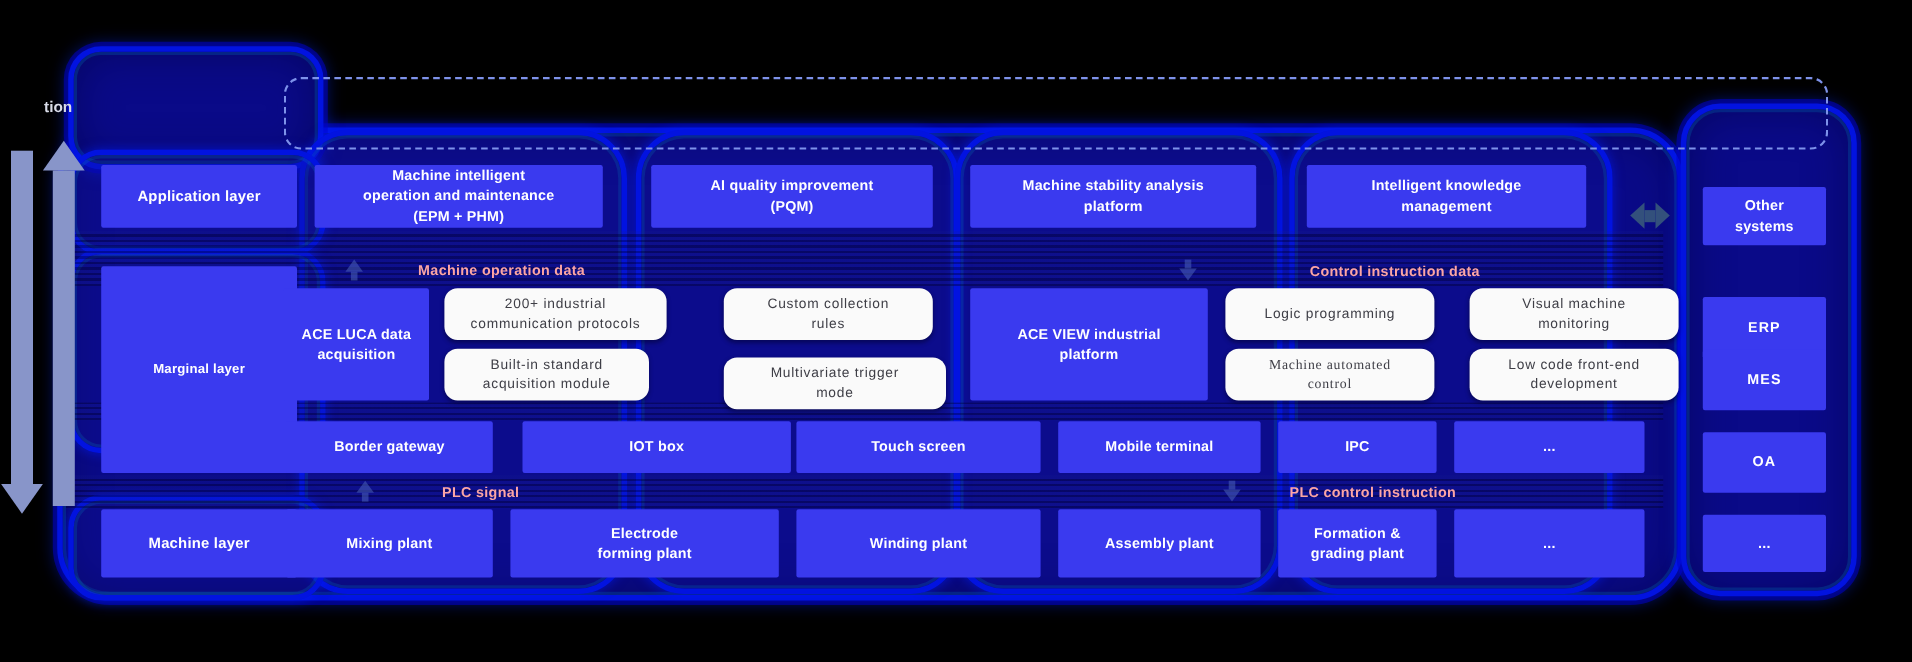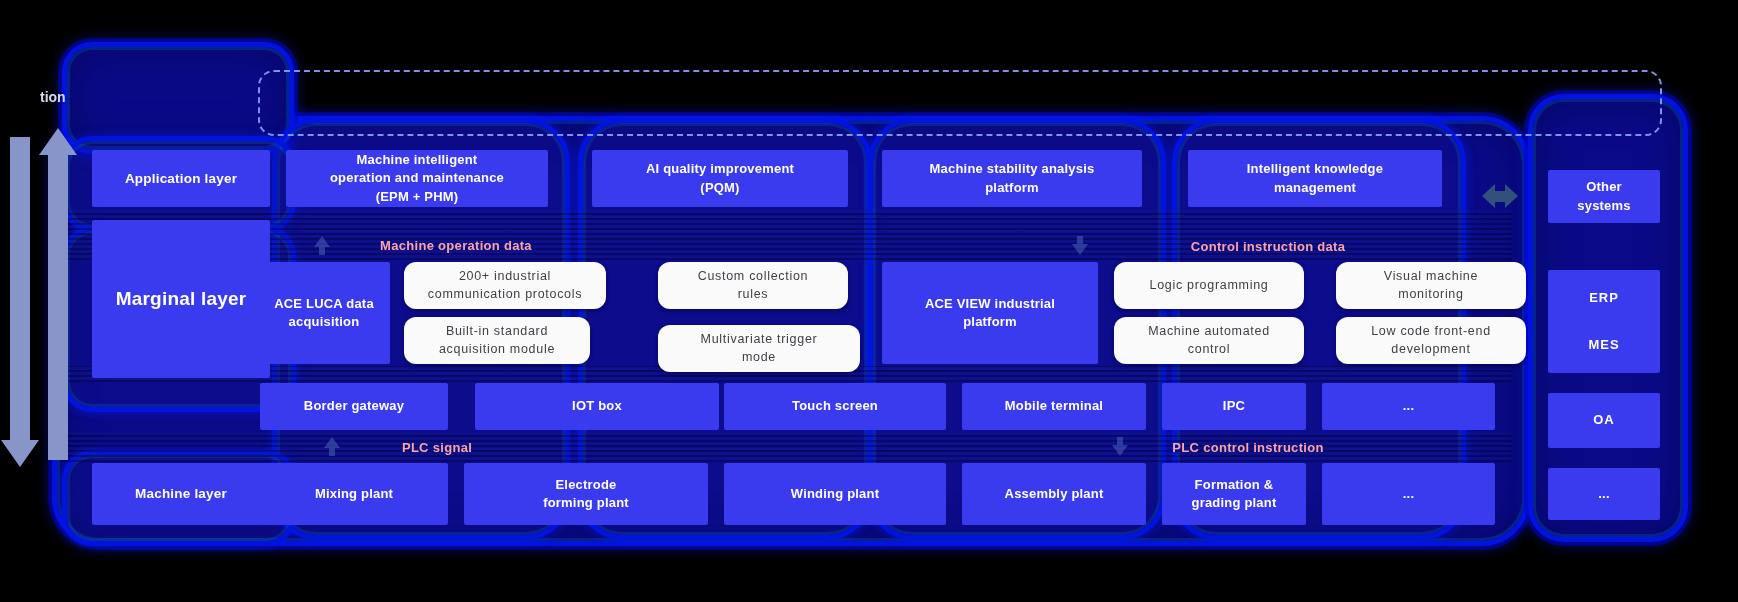--- a/index.html
+++ b/index.html
@@ -62,21 +62,21 @@
   <div class="dashed" style="left:258px;top:70px;width:1400px;height:62px;"></div>
 
   <div class="vbar" style="left:10px;top:137px;width:20px;height:303px;"></div>
   <div class="head-down" style="left:1px;top:440px;"></div>
   <div class="head-up" style="left:39px;top:128px;"></div>
   <div class="vbar" style="left:48px;top:155px;width:20px;height:305px;"></div>
 
   <div class="clipped" style="left:40px;top:89px;">tion</div>
 
   <div class="bluebox" style="left:92px;top:150px;width:178px;height:57px;font-size:13.5px;">Application layer</div>
-  <div class="bluebox" style="left:92px;top:220px;width:178px;height:158px;font-size:19px;">Marginal layer</div>
+  <div class="bluebox" style="left:92px;top:242px;width:178px;height:188px;font-size:12px;">Marginal layer</div>
   <div class="bluebox" style="left:92px;top:463px;width:178px;height:62px;font-size:13.5px;">Machine layer</div>
 
   <div class="bluebox" style="left:286px;top:150px;width:262px;height:57px;">Machine intelligent
 operation and maintenance
 (EPM + PHM)</div>
   <div class="bluebox" style="left:592px;top:150px;width:256px;height:57px;">AI quality improvement
 (PQM)</div>
   <div class="bluebox" style="left:882px;top:150px;width:260px;height:57px;">Machine stability analysis
 platform</div>
   <div class="bluebox" style="left:1188px;top:150px;width:254px;height:57px;text-align:center;">Intelligent knowledge
@@ -101,21 +101,21 @@
 communication protocols</div>
   <div class="chip" style="left:404px;top:317px;width:186px;height:47px;">Built-in standard
 acquisition module</div>
   <div class="chip" style="left:658px;top:262px;width:190px;height:47px;">Custom collection
 rules</div>
   <div class="chip" style="left:658px;top:325px;width:202px;height:47px;">Multivariate trigger
 mode</div>
   <div class="bluebox" style="left:882px;top:262px;width:216px;height:102px;">ACE VIEW industrial
 platform</div>
   <div class="chip" style="left:1114px;top:262px;width:190px;height:47px;">Logic programming</div>
-  <div class="chip" style="left:1114px;top:317px;width:190px;height:47px;">Machine automated
+  <div class="chip" style="left:1114px;top:317px;width:190px;height:47px;font-family:Liberation Serif, serif;">Machine automated
 control</div>
   <div class="chip" style="left:1336px;top:262px;width:190px;height:47px;">Visual machine
 monitoring</div>
   <div class="chip" style="left:1336px;top:317px;width:190px;height:47px;">Low code front-end
 development</div>
 
   <div class="bluebox" style="left:260px;top:383px;width:188px;height:47px;">Border gateway</div>
   <div class="bluebox" style="left:464px;top:383px;width:244px;height:47px;margin-left:11px;">IOT box</div>
   <div class="bluebox" style="left:724px;top:383px;width:222px;height:47px;">Touch screen</div>
   <div class="bluebox" style="left:962px;top:383px;width:184px;height:47px;">Mobile terminal</div>

